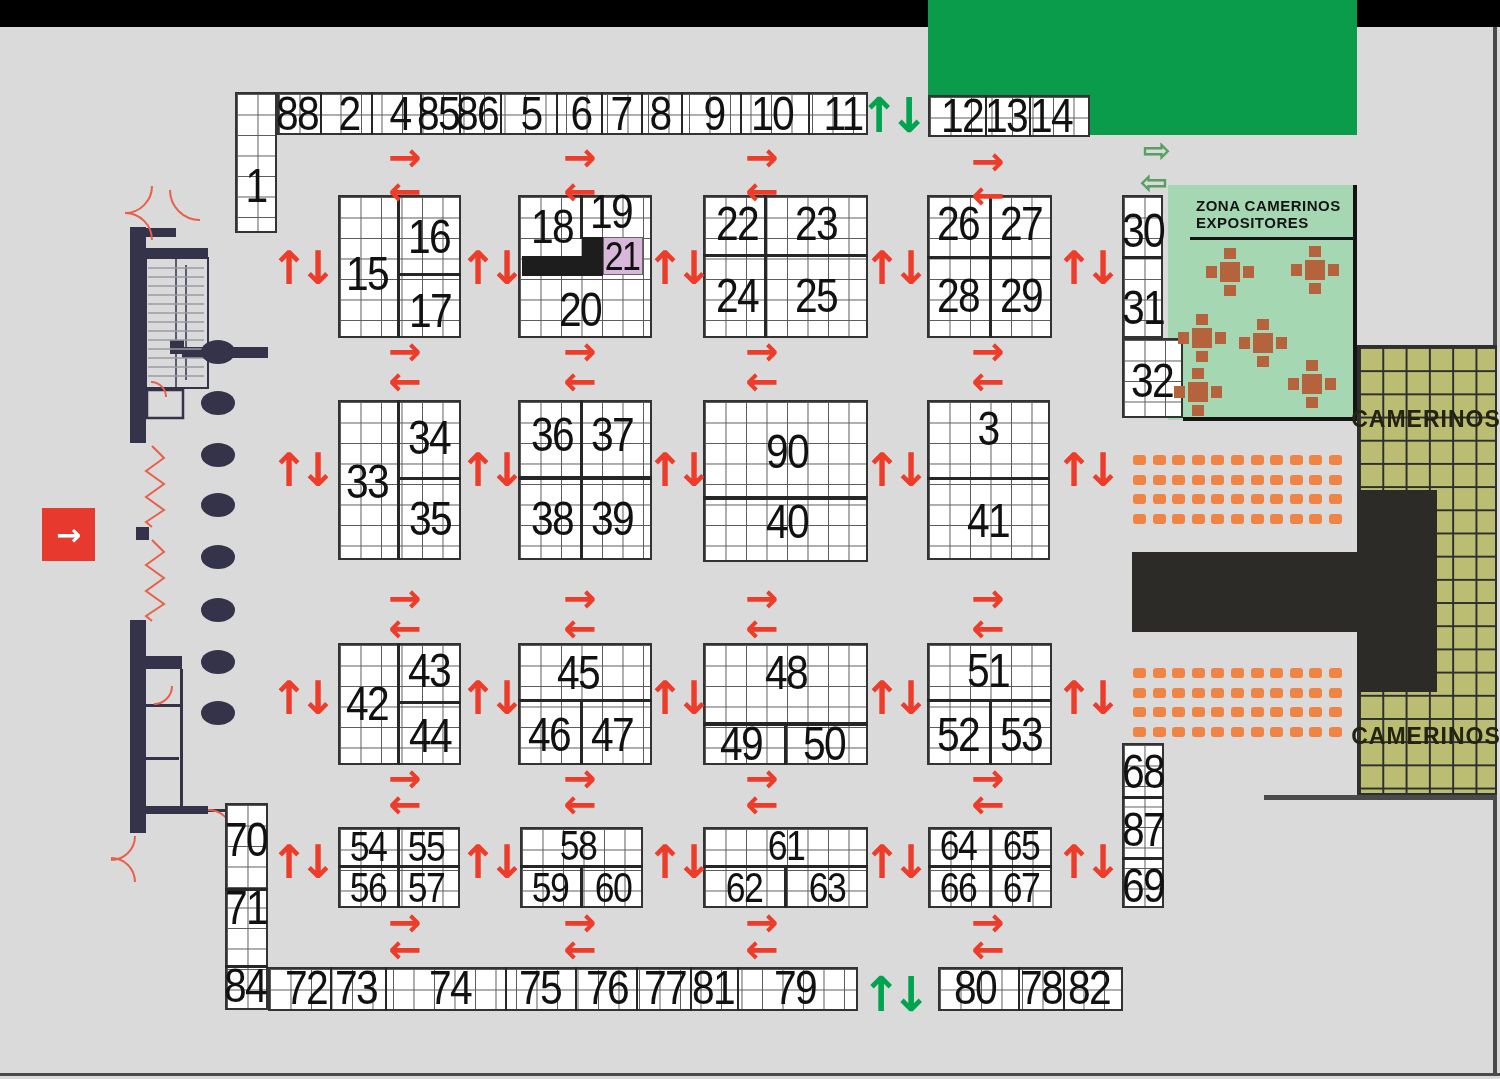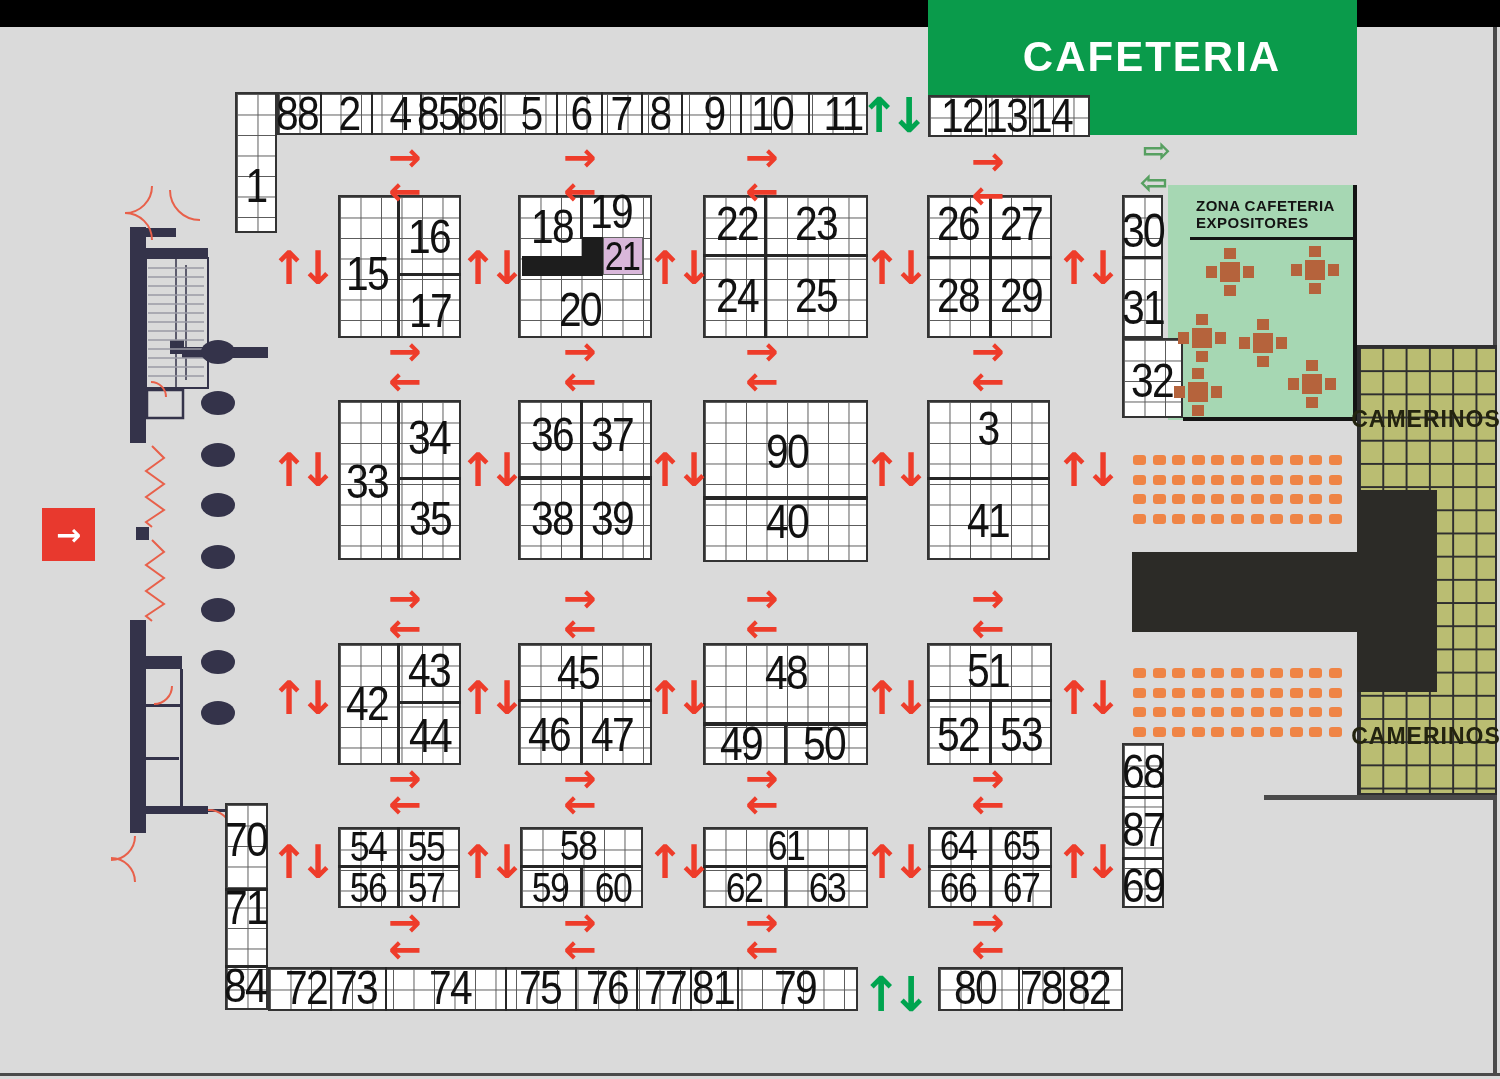--- a/index.html
+++ b/index.html
@@ -42,25 +42,24 @@
 </head>
 <body>
 
 <div id="plan">
 
   <div class="abs topbar" style="left:0;top:0;width:1500px;height:27px;"></div>
   <div class="abs edge" style="left:1493px;top:27px;width:4px;height:1049px;"></div>
   <div class="abs edge" style="left:0;top:1073px;width:1500px;height:3px;"></div>
 
   <div class="abs cafeteria" style="left:928px;top:0;width:429px;height:135px;"></div>
-  <div class="abs caf-label" style="left:1152px;top:57px;">CAFETERIA</div>
 
   <div class="abs zona" style="left:1168px;top:185px;width:189px;height:235px;"></div>
   <div class="abs zona-title" style="left:1196px;top:197px;">
-    <span style="display:block;">ZONA CAFETERIA</span>
+    <span style="display:block;">ZONA CAMERINOS</span>
     <span style="display:block;">EXPOSITORES</span>
   </div>
   <div class="abs zline" style="left:1190px;top:237px;width:167px;height:3px;"></div>
   <div class="abs zline" style="left:1183px;top:417px;width:174px;height:4px;"></div>
 
   <div class="abs camgrid" style="left:1357px;top:345px;width:140px;height:450px;"></div>
   <div class="abs stage" style="left:1357px;top:490px;width:80px;height:202px;"></div>
   <div class="abs stage" style="left:1132px;top:552px;width:225px;height:80px;"></div>
   <div class="abs cam-label" style="left:1426px;top:419px;">CAMERINOS</div>
   <div class="abs cam-label" style="left:1426px;top:736px;">CAMERINOS</div>

